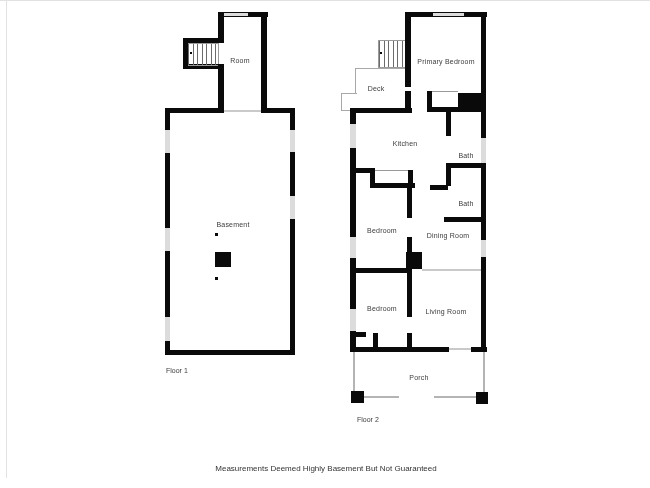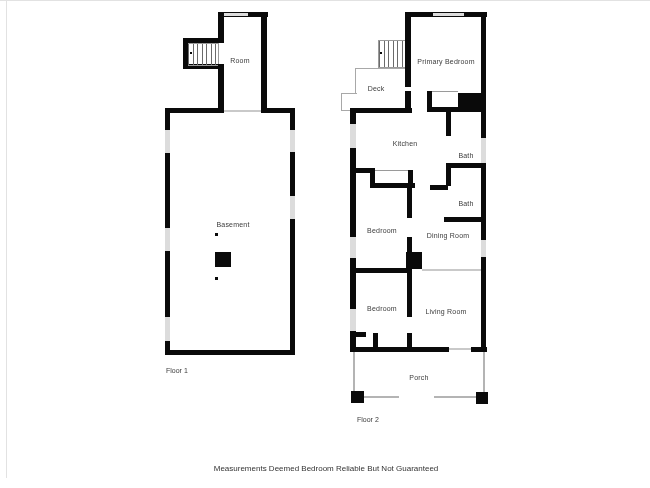--- a/index.html
+++ b/index.html
@@ -127,15 +127,15 @@
     <div class="lbl" style="left:466px;top:155px;">Bath</div>
     <div class="lbl" style="left:466px;top:203px;">Bath</div>
     <div class="lbl" style="left:382px;top:230px;">Bedroom</div>
     <div class="lbl" style="left:448px;top:235px;">Dining Room</div>
     <div class="lbl" style="left:382px;top:308px;">Bedroom</div>
     <div class="lbl" style="left:446px;top:311px;">Living Room</div>
     <div class="lbl" style="left:419px;top:377px;">Porch</div>
     <div class="corner-lbl" style="left:357px;top:416px;">Floor 2</div>
   </div>
 
-  <div class="disclaimer" style="left:326px;top:468px;">Measurements Deemed Bedroom Reliable But Not Guaranteed</div>
+  <div class="disclaimer" style="left:326px;top:468px;">Measurements Deemed Highly Basement But Not Guaranteed</div>
 
 </div>
 
 </body></html>

